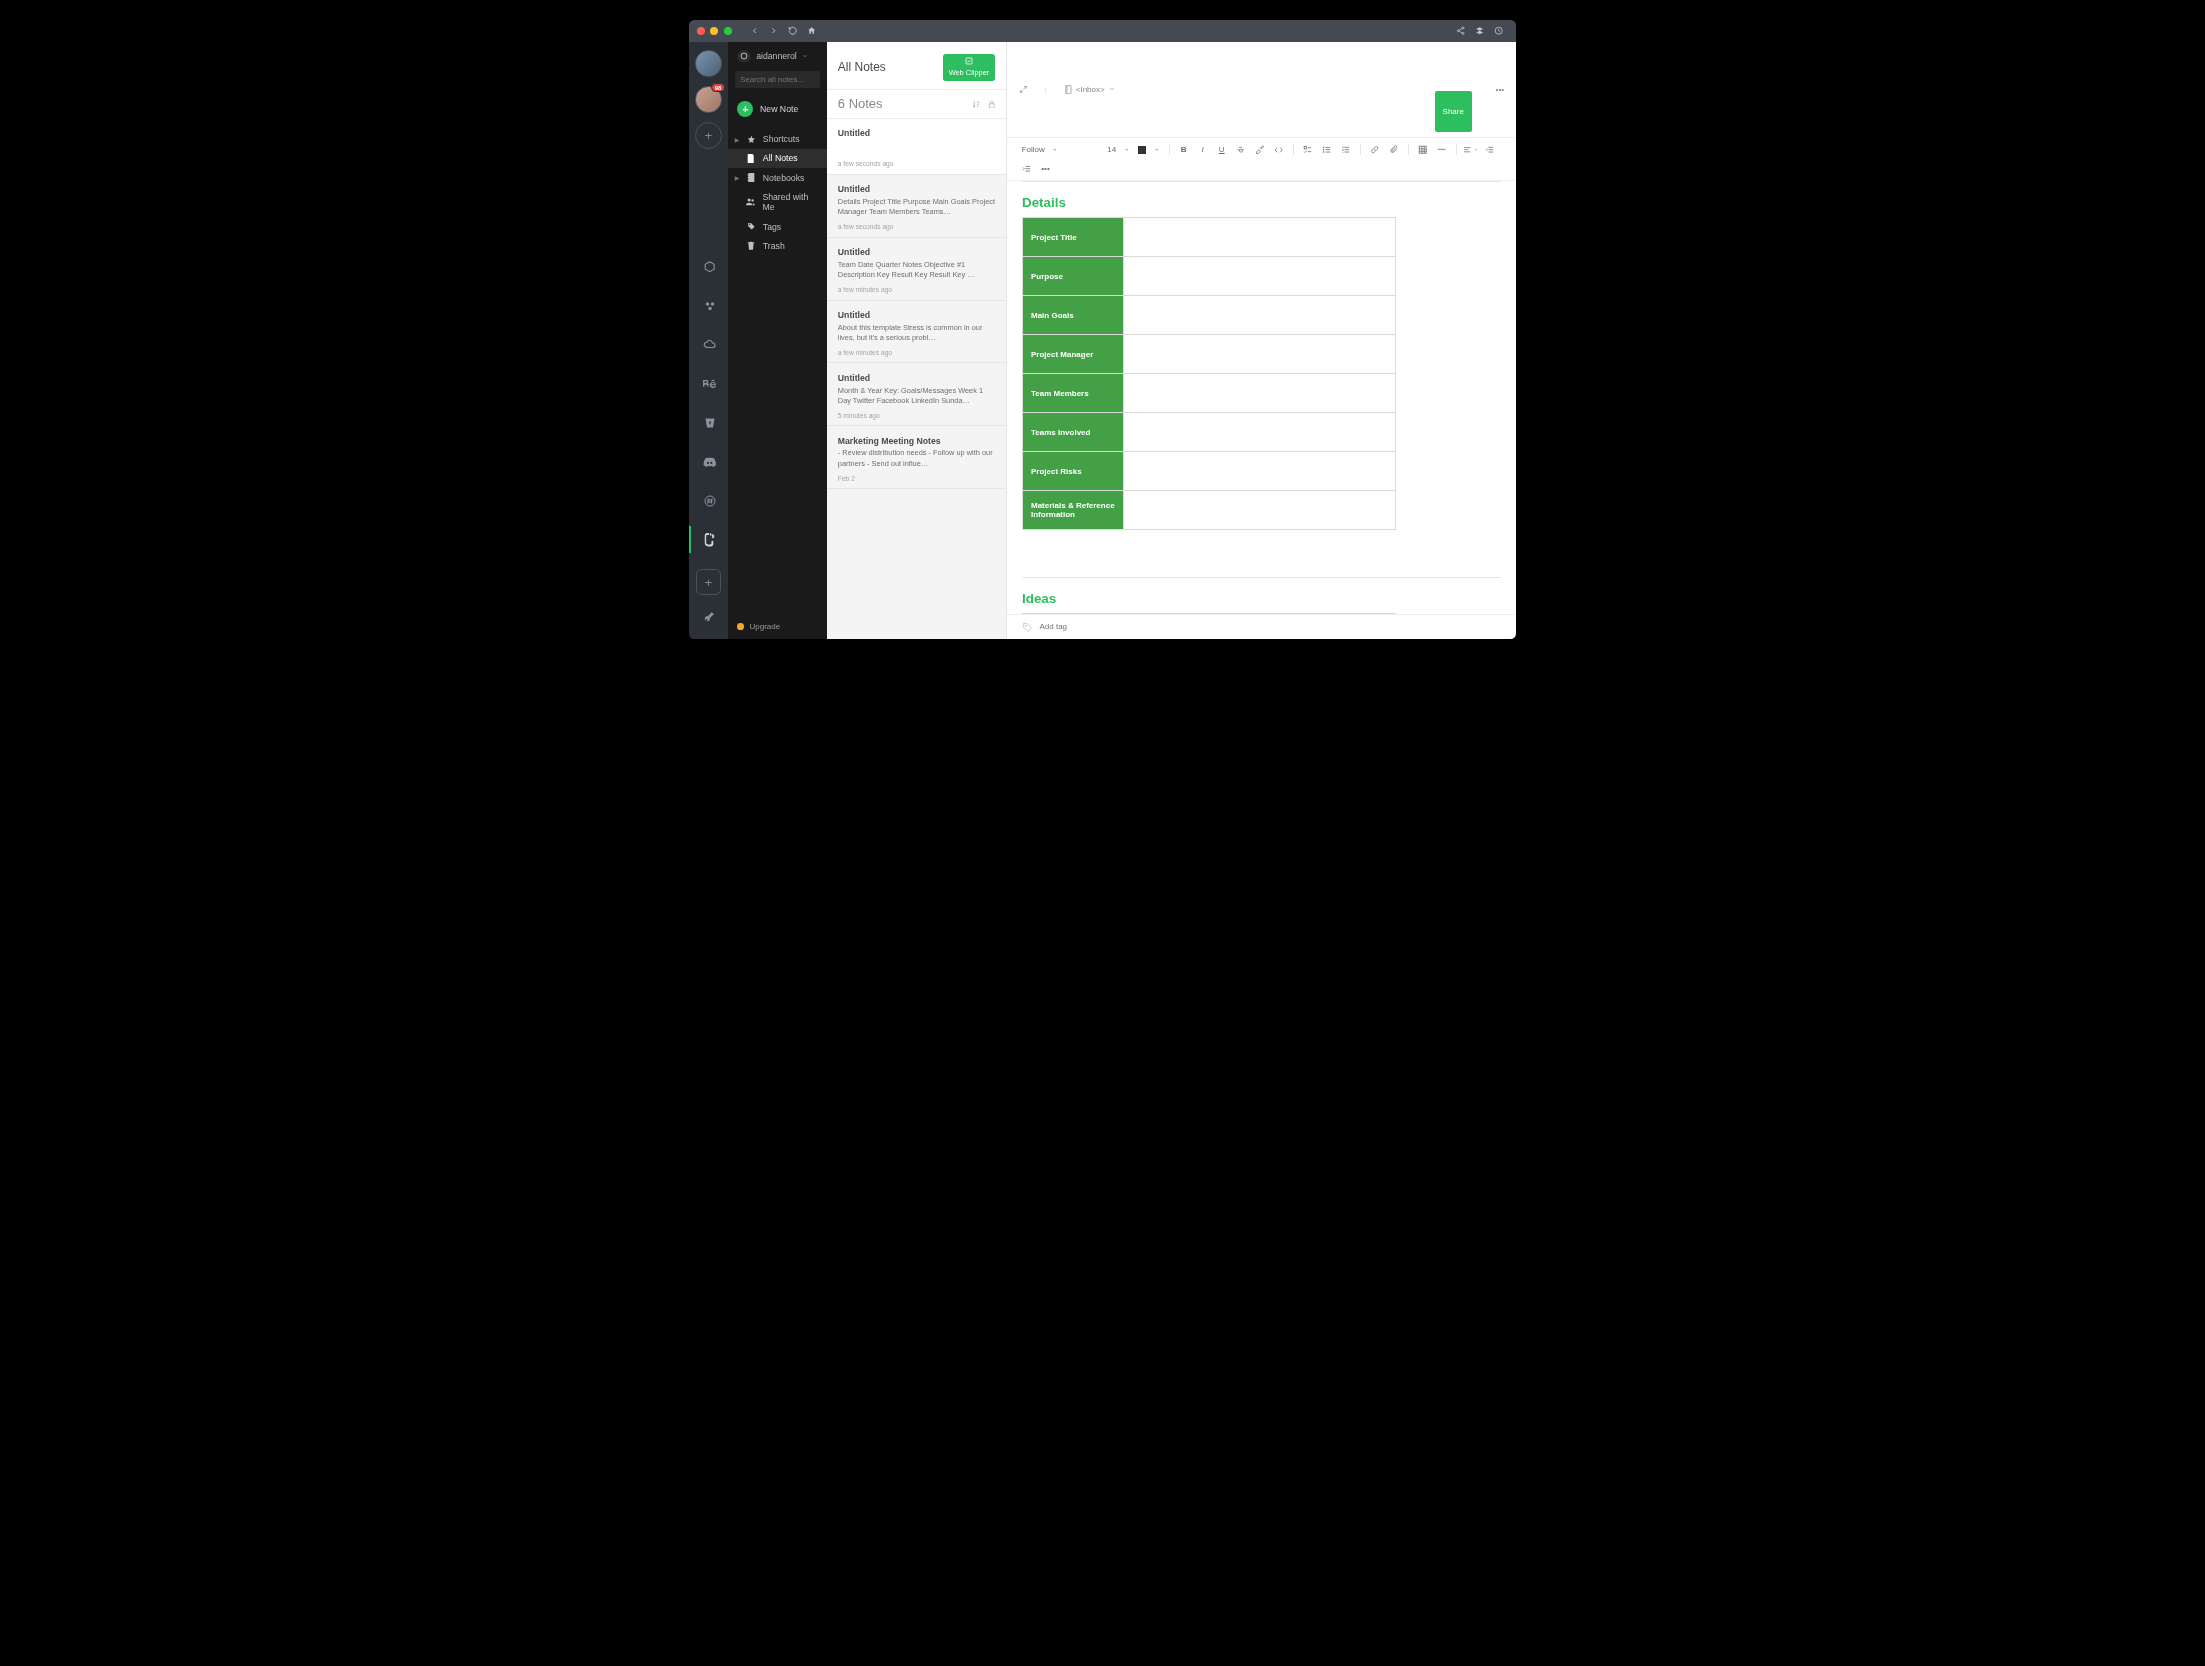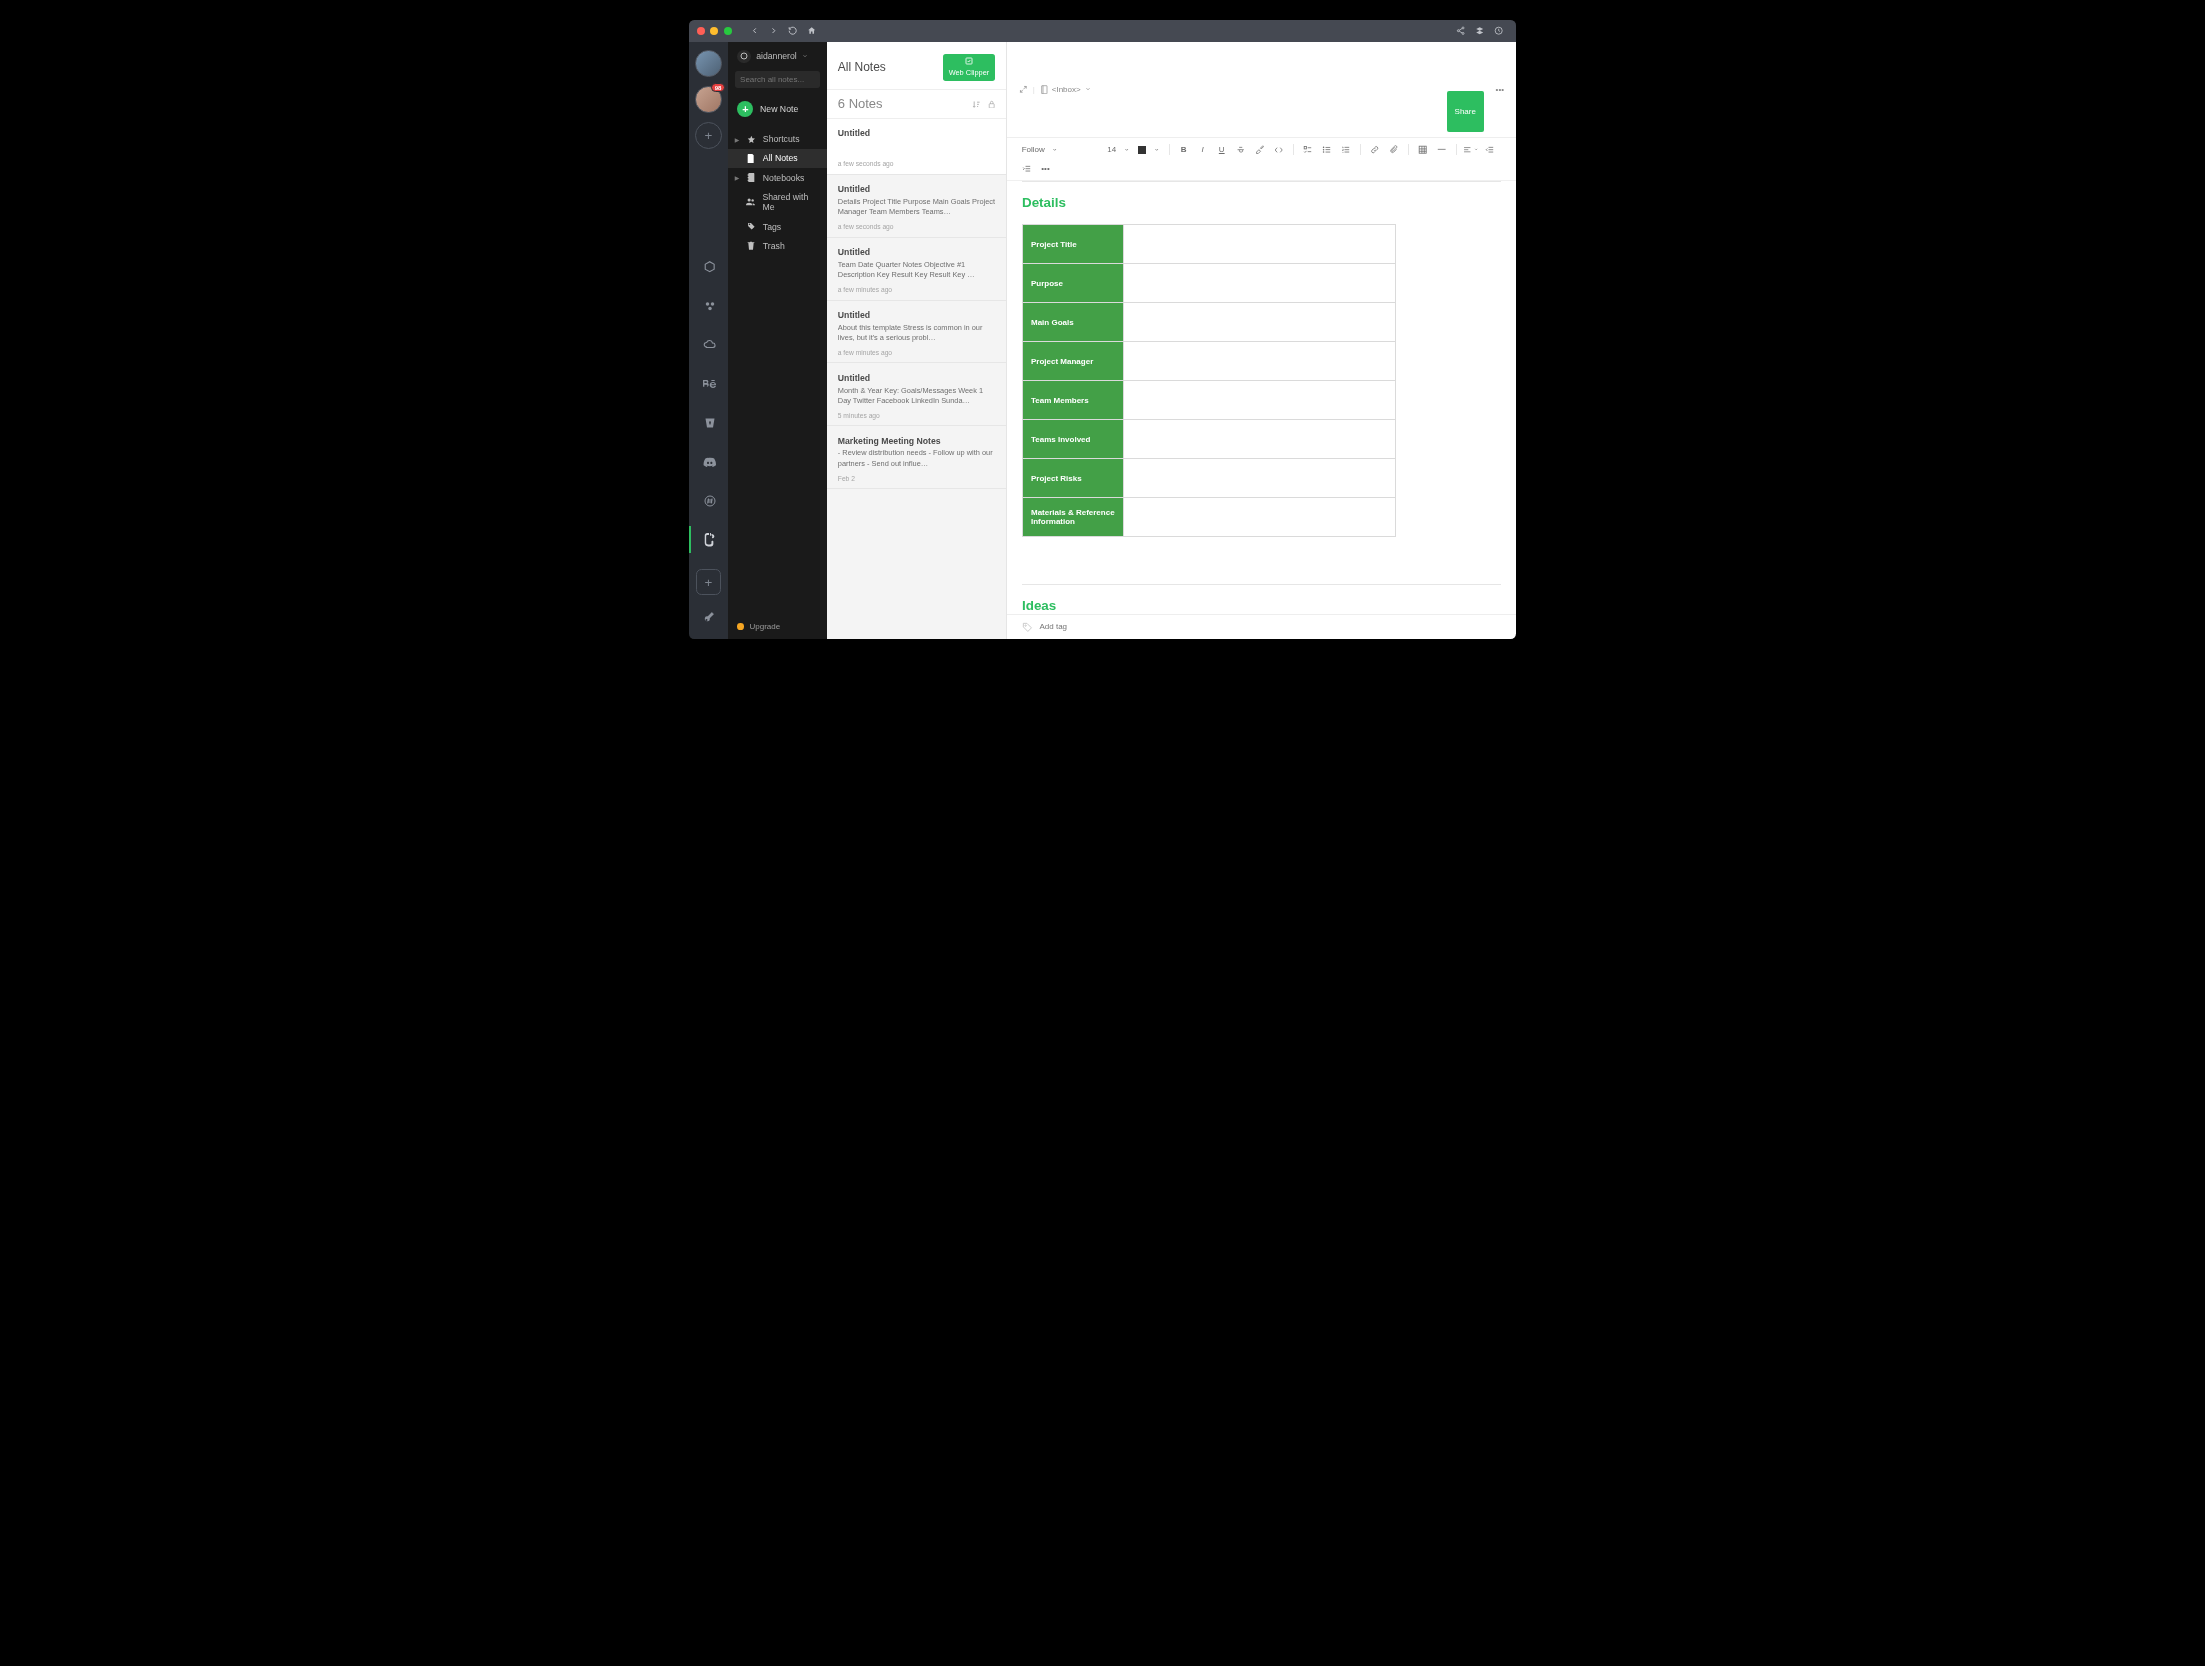--- a/index.html
+++ b/index.html
@@ -54,34 +54,34 @@
 .meta-cnt{color:#888;}
 .meta-icons{display:flex;gap:6.7px;color:#999;}
 .note-card{padding:9.4px 10.8px 6.7px 10.8px;border-bottom:0.7px solid #e6e6e6;cursor:pointer;}
 .note-card.active{background:#fff;}
 .note-title{font-size:8.7px;font-weight:600;color:#4a4a4a;margin-bottom:2.7px;}
 .note-prev{font-size:7.4px;color:#6e6e6e;line-height:1.4;margin-bottom:5.4px;max-height:21.5px;overflow:hidden;}
 .note-date{font-size:6.7px;color:#a5a5a5;}
 
 
 .editor{flex:1;background:#fff;display:flex;flex-direction:column;overflow:hidden;}
-.ed-top{display:flex;align-items:center;padding:5.4px 12px;border-bottom:0.7px solid #eee;font-size:8px;color:#888;gap:5px;}
+.ed-top{display:flex;align-items:center;padding:5.4px 12px;border-bottom:0.7px solid #eee;font-size:8px;color:#888;gap:17px;}
 .inbox-crumb{display:flex;align-items:center;gap:4px;}
 .share-btn{margin-left:auto;background:#2dbe60;color:#fff;border:none;border-radius:2px;padding:16px 8px;font-size:8px;cursor:pointer;margin-top:44px;}
 .dots{margin-left:6.7px;color:#888;cursor:pointer;}
 .toolbar{display:flex;align-items:center;padding:4px 12px;border-bottom:0.7px solid #f0f0f0;gap:4px;color:#6b6b6b;font-size:8px;flex-wrap:wrap;}
 .tb-sel{display:flex;align-items:center;gap:2.7px;padding:1.3px 2.7px;cursor:pointer;}
 .tb-box{width:8px;height:8px;background:#333;display:inline-block;}
 .tb-divider{width:0.7px;height:10.8px;background:#e6e6e6;margin:0 2.7px;}
 .tb-btn{width:15px;height:15px;display:flex;align-items:center;justify-content:center;cursor:pointer;color:#6b6b6b;border-radius:2px;}
 .title-input{border:none;outline:none;font-size:20px;color:#c9c9c9;padding:12px 15px 6.7px 15px;font-weight:300;}
 .ed-body{flex:1;overflow-y:auto;padding:0 0 9.4px 0;}
 .sec-head{color:#2dbe60;font-size:13.4px;font-weight:600;padding:4px 15px 6.7px 15px;}
 .hr{height:0.7px;background:#e6e6e6;margin:0 15px 9.4px 15px;}
-.tbl{border-collapse:collapse;margin:7px 15px 20px 15px;width:calc(100% - 30px);max-width:374px;}
+.tbl{border-collapse:collapse;margin:0 15px 20px 15px;width:calc(100% - 30px);max-width:374px;}
 .tbl td{border:0.7px solid #dadada;height:39px;font-size:8px;}
 .tbl td.label{background:#43a047;color:#fff;font-weight:700;padding:0 8px;width:101px;}
 .ideas-tbl{border-collapse:collapse;margin:0 15px;width:calc(100% - 30px);max-width:374px;}
 .ideas-tbl td{border:0.7px solid #dadada;background:#f5f5f5;color:#555;font-weight:700;font-size:8px;padding:6.7px 8px;}
 .tag-row{display:flex;align-items:center;gap:6.7px;padding:6.7px 15px;border-top:0.7px solid #eee;color:#b5b5b5;font-size:8px;}
 .tag-row input{border:none;outline:none;color:#888;font-size:8px;flex:1;}
 .spacer-lg{height:27px;}
 </style>
 </head>
 <body>

